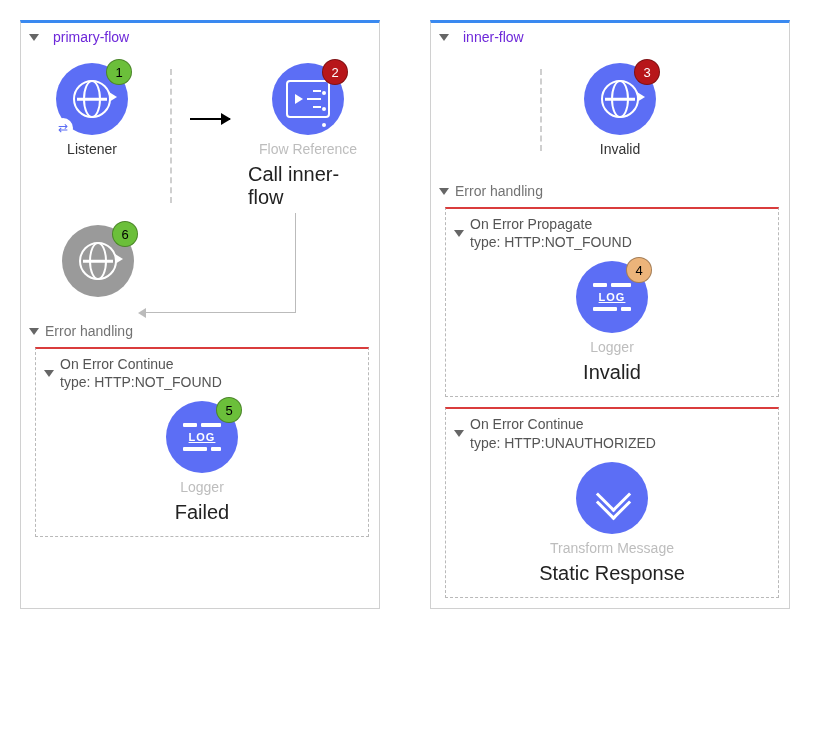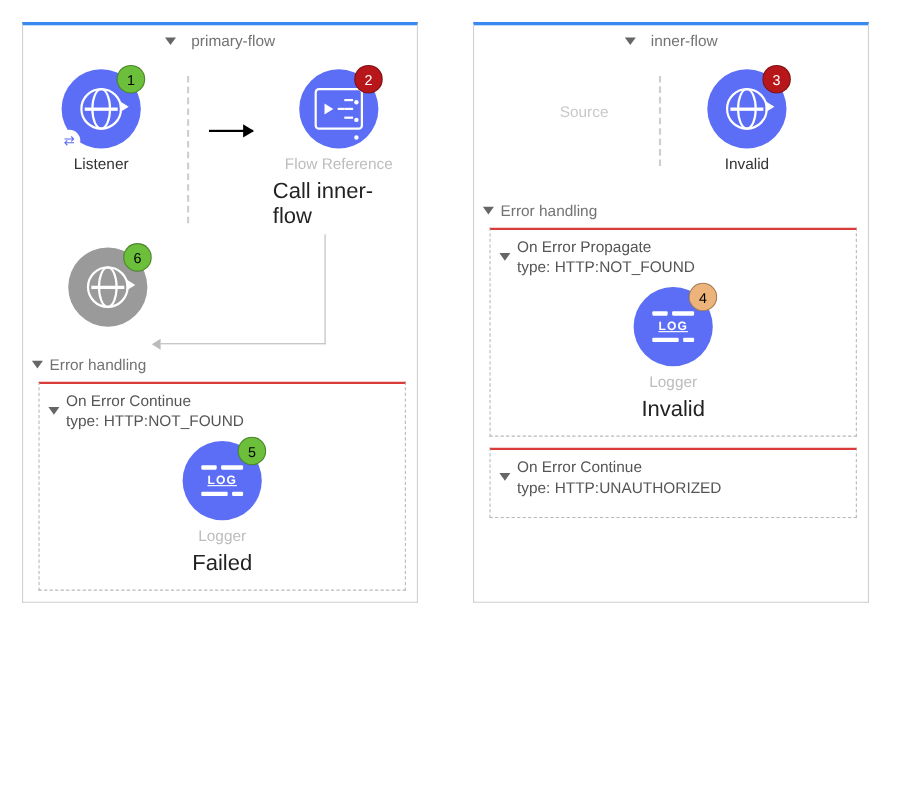--- a/index.html
+++ b/index.html
@@ -20,22 +20,21 @@
     border-top: 3px solid #3a89f0;
     background: #fff;
     width: 360px;
     padding: 0;
   }
   .flow-header {
     display: flex;
     align-items: center;
     padding: 6px 8px 0 8px;
     gap: 14px;
-    color: #737373;
-    justify-content: center;
+    color: #6d28d9;
   }
   .caret {
     display: inline-block;
     width: 0; height: 0;
     border-left: 5px solid transparent;
     border-right: 5px solid transparent;
     border-top: 7px solid #666;
   }
   .flow-title { font-weight: normal; }
   .flow-body {
@@ -324,21 +323,20 @@
   </div>
 
   <div class="flow-panel">
     <div class="flow-header">
       <span class="caret"></span>
       <span class="flow-title">inner-flow</span>
     </div>
 
     <div class="flow-body">
       <div class="process-row">
-        <div class="source-slot">Source</div>
         <div class="vline"></div>
         <div class="node">
           <div class="circle blue">
             <div class="ic-globe">
               <div class="g-ring"></div>
                 <div class="g-ell"></div>
                 <div class="g-h"></div>
                 <div class="g-arr"></div>
             </div>
             <div class="badge red">3</div>
@@ -385,17 +383,26 @@
       </div>
 
       <div class="handler-box">
         <div class="handler-head">
           <span class="caret"></span>
           <span class="txt">
             <span>On Error Continue</span>
             <span>type: HTTP:UNAUTHORIZED</span>
           </span>
         </div>
+        <div class="handler-content">
+          <div class="node" style="width:160px">
+            <div class="circle blue">
+              <div class="ic-transform"></div>
+            </div>
+            <div class="node-type">Transform Message</div>
+            <div class="node-name">Static Response</div>
+          </div>
+        </div>
       </div>
     </div>
   </div>
 
 </div>
 
 </body></html>

